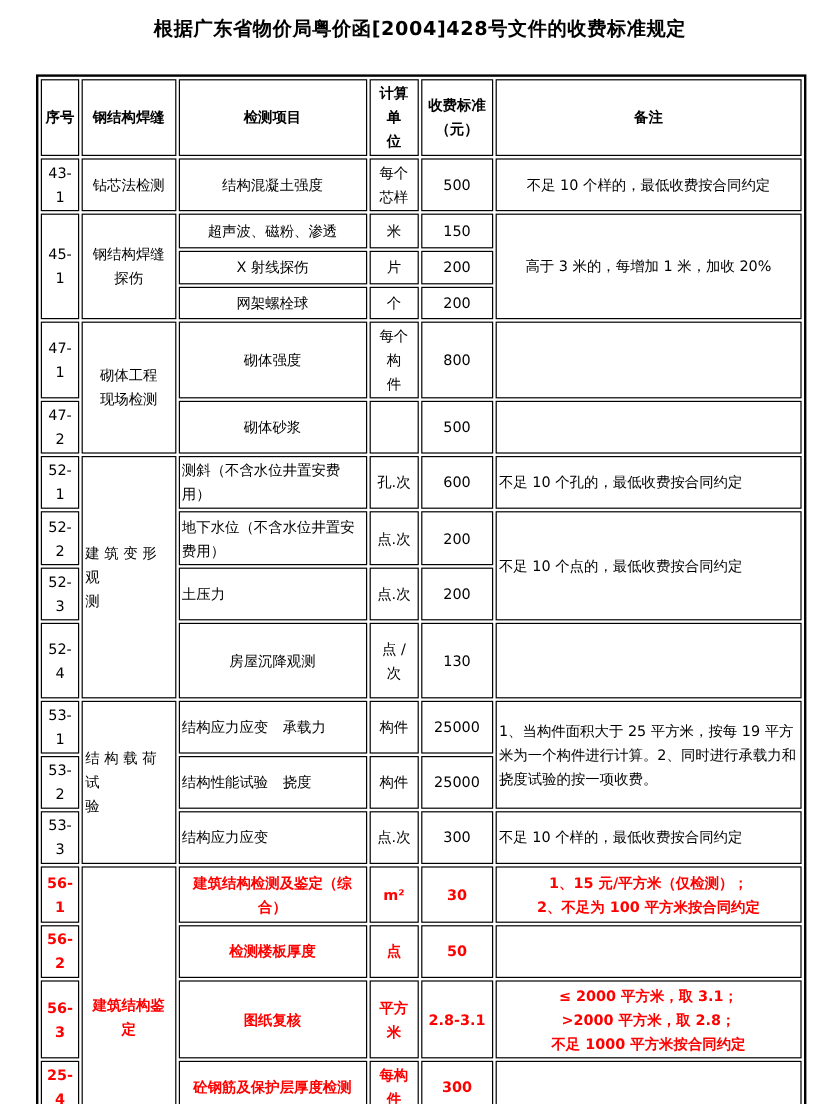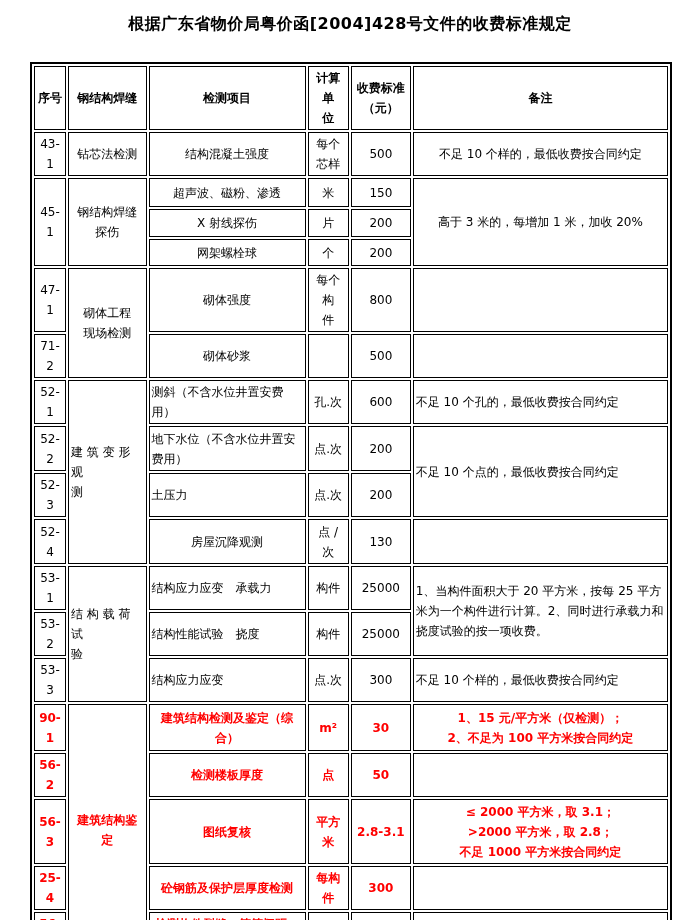--- a/index.html
+++ b/index.html
@@ -110,21 +110,21 @@
     <td>47-1</td>
     <td rowspan="2">砌体工程
 现场检测</td>
     <td>砌体强度</td>
     <td>每个构
 件</td>
     <td>800</td>
     <td></td>
   </tr>
   <tr style="height:25px">
-    <td>71-2</td>
+    <td>47-2</td>
     <td>砌体砂浆</td>
     <td></td>
     <td>500</td>
     <td></td>
   </tr>
 
   <tr style="height:25px">
     <td>52-1</td>
     <td rowspan="4" class="left">建 筑 变 形 观
 测</td>
@@ -139,54 +139,54 @@
     <td>点.次</td>
     <td>200</td>
     <td rowspan="2" class="left">不足 10 个点的，最低收费按合同约定</td>
   </tr>
   <tr style="height:26px">
     <td>52-3</td>
     <td class="left">土压力</td>
     <td>点.次</td>
     <td>200</td>
   </tr>
-  <tr style="height:45px">
+  <tr style="height:63px">
     <td>52-4</td>
     <td>房屋沉降观测</td>
     <td>点 /
 次</td>
     <td>130</td>
     <td></td>
   </tr>
 
   <tr style="height:29px">
     <td>53-1</td>
     <td rowspan="3" class="left">结 构 载 荷 试
 验</td>
     <td class="left">结构应力应变　承载力</td>
     <td>构件</td>
     <td>25000</td>
-    <td rowspan="2" class="left">1、当构件面积大于 20 平方米，按每 25 平方米为一个构件进行计算。2、同时进行承载力和挠度试验的按一项收费。</td>
+    <td rowspan="2" class="left">1、当构件面积大于 25 平方米，按每 19 平方米为一个构件进行计算。2、同时进行承载力和挠度试验的按一项收费。</td>
   </tr>
   <tr style="height:38px">
     <td>53-2</td>
     <td class="left">结构性能试验　挠度</td>
     <td>构件</td>
     <td>25000</td>
   </tr>
   <tr style="height:27px">
     <td>53-3</td>
     <td class="left">结构应力应变</td>
     <td>点.次</td>
     <td>300</td>
     <td class="left">不足 10 个样的，最低收费按合同约定</td>
   </tr>
 
   <tr class="red" style="height:47px">
-    <td>90-1</td>
+    <td>56-1</td>
     <td rowspan="5">建筑结构鉴
 定</td>
     <td>建筑结构检测及鉴定（综合）</td>
     <td>m²</td>
     <td>30</td>
     <td>1、15 元/平方米（仅检测）；
 2、不足为 100 平方米按合同约定</td>
   </tr>
   <tr class="red" style="height:27px">
     <td>56-2</td>

